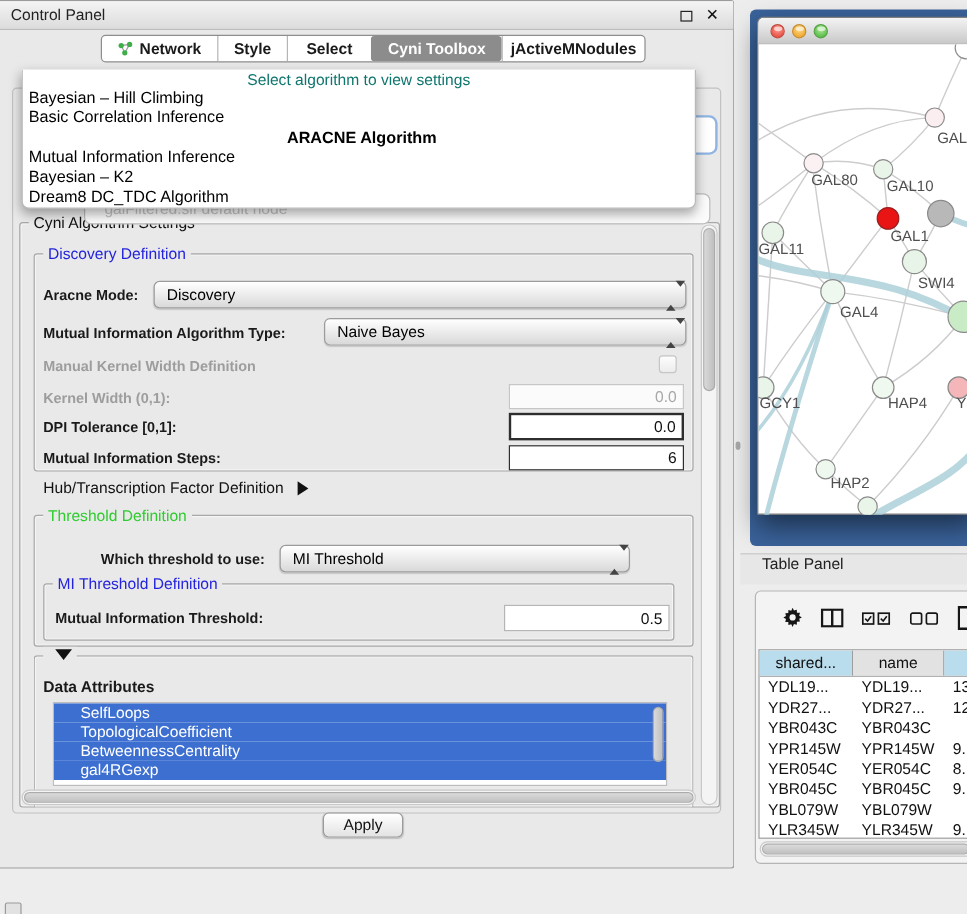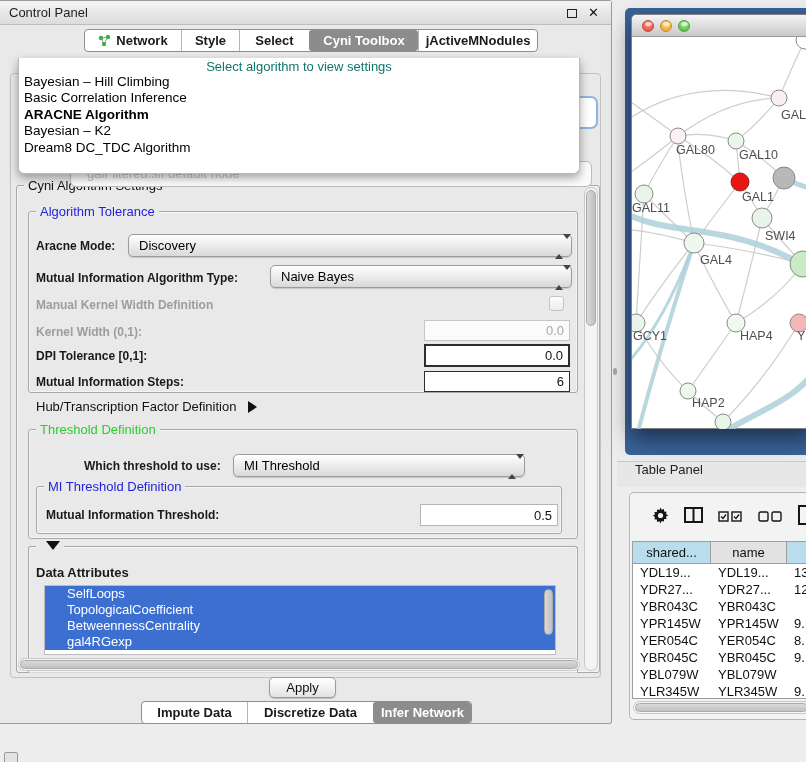--- a/index.html
+++ b/index.html
@@ -41,21 +41,21 @@
   .seg .segi.sel { background:#8c8c8c; color:#fff; border-left-color:#8c8c8c; border-radius:3px;text-align:center; }
 
   
   .dd {
     left:18px; top:57px; width:562px; height:116px; z-index:10;
     background:#fff; border:1px solid #b9b9b9; border-top:none;
     border-radius:0 0 6px 6px; box-shadow:0 4px 10px rgba(0,0,0,.35);
   }
   .dd-ph { height:16px; text-align:center; font-size:13px; color:#0f766e; padding-top:1px; }
   .dd-item { height:16.4px; font-size:13.5px; padding-left:5px; line-height:16.4px; color:#000; }
-  .dd-item.b { font-weight:bold; }
+  .dd-item.b { font-weight:bold;text-align:center; }
 
   .behind-combo {
     left:70px; top:160px; width:522px; height:26px; z-index:1;
     background:#fbfbfb; border:1px solid #bbb; border-radius:6px;
     font-size:13px; color:#c4c4c4; line-height:24px; padding-left:16px;
   }
   .behind-box {
     left:556px; top:95px; width:42px; height:33px; z-index:2;
     background:#fff; border:2px solid #8fb4e2; border-radius:7px;
   }
@@ -189,34 +189,35 @@
   <div class="abs behind-combo">
     <span>galFiltered.sif default node</span>
   </div>
   <div class="abs behind-box"></div>
 
   <div class="abs dd" id="algo-dd">
     <div class="dd-ph">Select algorithm to view settings</div>
   <div class="dd-item">Bayesian – Hill Climbing</div>
       <div class="dd-item">Basic Correlation Inference</div>
       <div class="dd-item b">ARACNE Algorithm</div>
+      <div class="dd-item">Mutual Information Inference</div>
       <div class="dd-item">Bayesian – K2</div>
       <div class="dd-item">Dream8 DC_TDC Algorithm</div>
     </div>
 
   <div class="abs grp" style="left:16px; top:184px; width:584px; height:488px;">
     <div class="grp-title">Cyni Algorithm Settings</div>
   </div>
 
   <div class="abs sbv" style="left:584px; top:186px; width:14px; height:484px;">
     <div class="thumb" style="top:2px; height:136px;"></div>
   </div>
 
   <div class="abs grp" style="left:28px; top:210px; width:550px; height:182px;">
-    <div class="grp-title t-blue">Algorithm Tolerance</div>
+    <div class="grp-title t-blue">Discovery Definition</div>
   </div>
 
   <div class="abs lbl" style="left:36px; top:238px;">Aracne Mode:</div>
   <div class="abs combo" style="left:128px; top:233px; width:444px;">
     <span>Discovery</span>
     <span class="arr"><span class="up"></span><span class="dn"></span></span>
   </div>
 
   <div class="abs lbl" style="left:36px; top:270px;">Mutual Information Algorithm Type:</div>
   <div class="abs combo" style="left:270px; top:264px; width:302px;">
@@ -282,31 +283,20 @@
   </div>
 
   <div class="abs sbh" style="left:18px; top:657px; width:562px; height:13px;">
     <div class="thumb" style="left:1px; right:1px;"></div>
   </div>
 
   <div class="abs btn" style="left:269px; top:676px; width:67px; height:21px;">
     <span>Apply</span>
   </div>
 
-  <div class="abs seg" id="bottom-tabs" style="left:141px; top:700px;">
-      <div class="segi" style="width: 105px;">
-        <span>Impute Data</span>
-      </div>
-      <div class="segi" style="width: 126px;">
-        <span>Discretize Data</span>
-      </div>
-      <div class="segi sel" style="width: 98px;">
-        <span>Infer Network</span>
-      </div>
-    </div>
 </div>
 
 <div class="abs divider-dot"></div>
 
 <div class="abs net-panel"></div>
 <div class="abs mac-win">
   <div class="mac-titlebar">
     <span class="tl red"></span>
     <span class="tl yellow"></span>
     <span class="tl green"></span>

